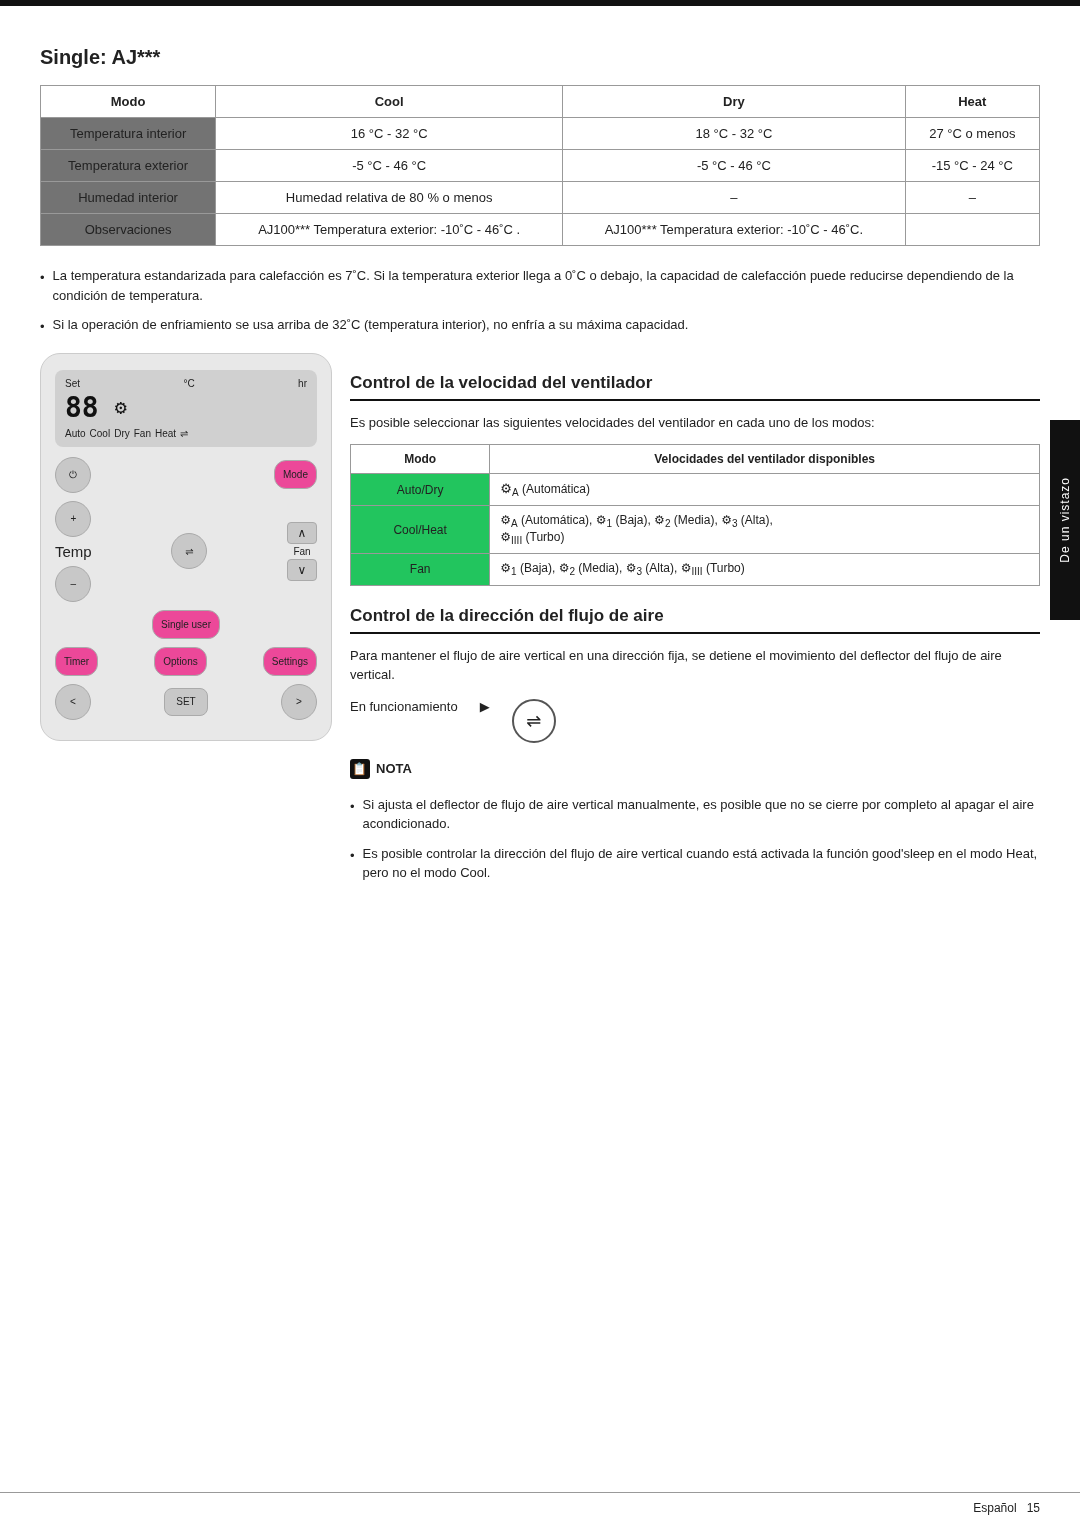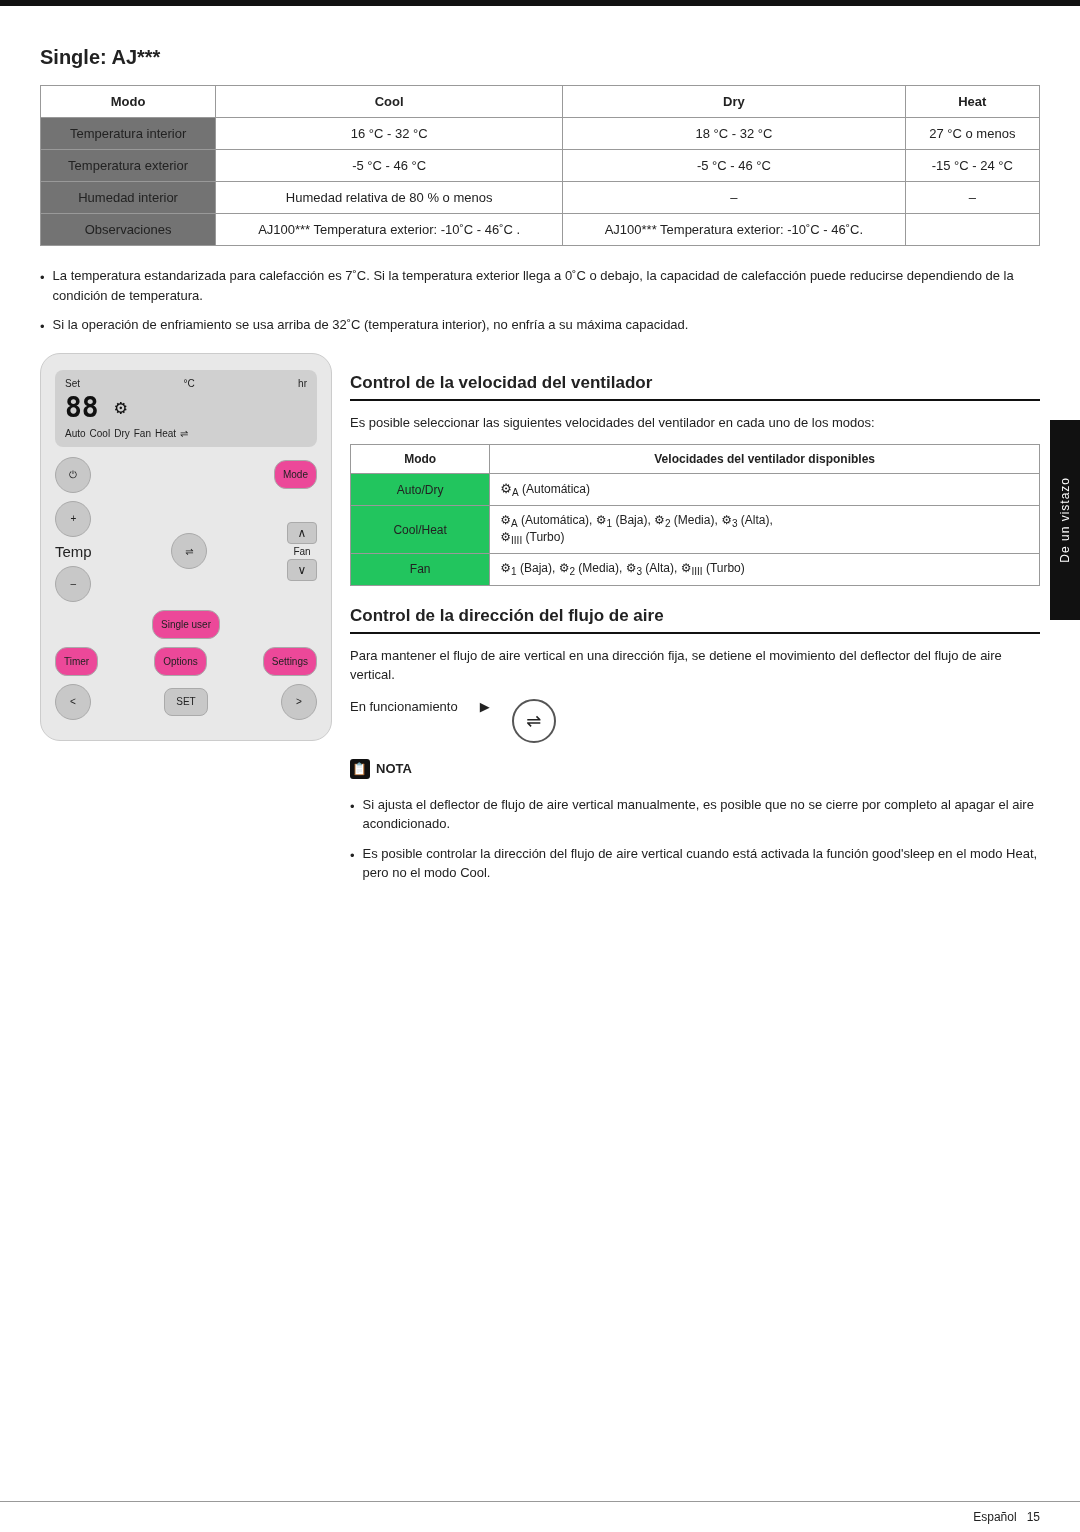--- a/index.html
+++ b/index.html
@@ -274,21 +274,21 @@
       display: flex;
       align-items: center;
       justify-content: center;
       color: #fff;
       font-size: 12px;
       font-weight: bold;
     }
     
     .bottom-bar {
       position: absolute;
-      bottom: 0;
+      bottom: 9px;
       left: 0;
       right: 0;
       border-top: 1px solid #999;
       display: flex;
       justify-content: flex-end;
       padding: 8px 40px;
       font-size: 12px;
     }
   </style>
 </head>

